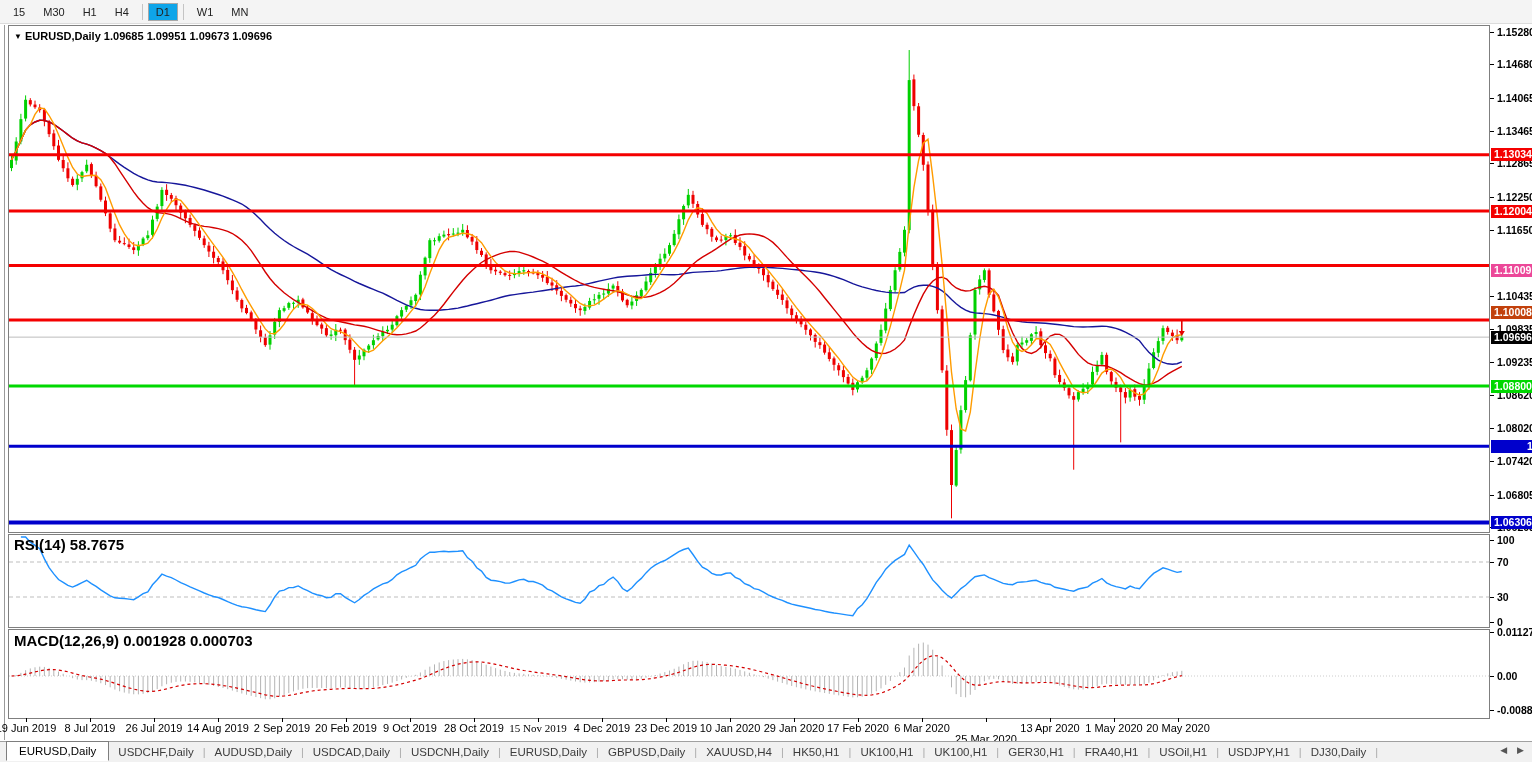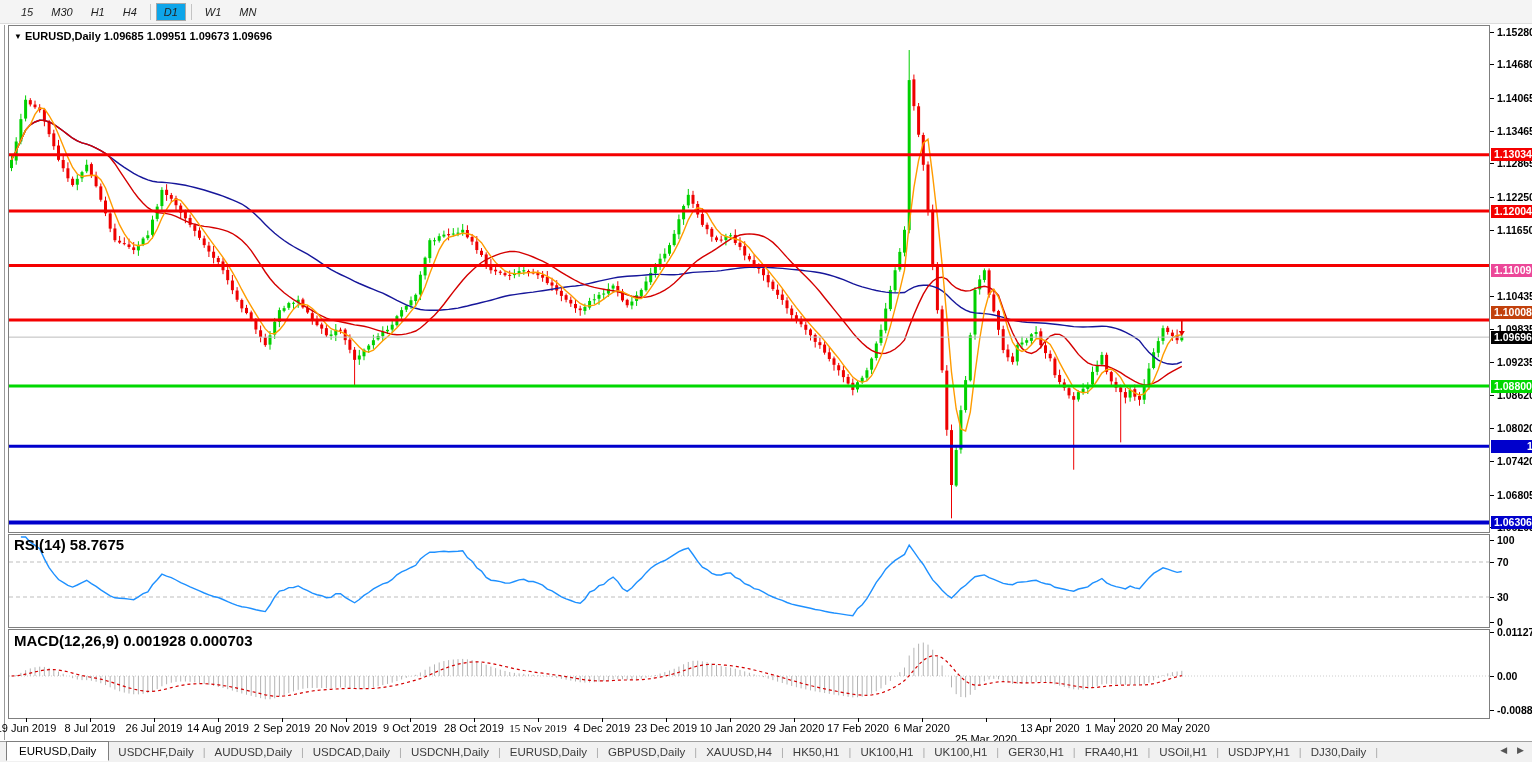--- a/index.html
+++ b/index.html
@@ -1,18 +1,18 @@
 <!DOCTYPE html>
 <html><head>
 <meta charset="utf-8">
 <style>
   html,body{margin:0;padding:0;width:1532px;height:762px;background:#fff;overflow:hidden;
     font-family:"Liberation Sans","DejaVu Sans",sans-serif;}
   #toolbar{position:absolute;left:0;top:0;width:1532px;height:24px;background:#f4f4f4;
-    border-bottom:1px solid #dcdcdc;display:flex;align-items:center;padding-left:12px;box-sizing:border-box;font-style:italic;}
+    border-bottom:1px solid #dcdcdc;display:flex;align-items:center;padding-left:4px;box-sizing:border-box;}
   .tf-btn{font-size:11px;color:#222;padding:2px 7px;margin:0 1px;border:1px solid transparent;cursor:default;}
   .tf-btn.selected{background:#0ea5e9;border:1px solid #a8a8a8;}
   .tb-sep{display:inline-block;width:1px;height:16px;background:#c4c4c4;margin:0 4px;}
   #chartsvg{position:absolute;left:0;top:0;}
   .ovl{position:absolute;white-space:nowrap;}
   .chart-title{left:14px;top:30px;font-size:11px;font-weight:bold;color:#000;}
   .tri{font-size:8px;position:relative;top:-1px;}
   .ind-title{font-size:15px;font-weight:bold;color:#000;}
   .ax-lbl{position:absolute;left:1497px;font-size:10.5px;font-weight:bold;color:#000;line-height:13px;}
   .ax-box{position:absolute;left:1491px;width:41px;height:13px;line-height:13px;font-size:10.5px;
@@ -903,21 +903,21 @@
     <div class="ax-lbl" style="top: 625.779px;">0.011277</div>
     <div class="ax-lbl" style="top: 669.5px;">0.00</div>
     <div class="ax-lbl" style="top: 703.792px;">-0.008845</div>
   </div>
 <div id="date-layer">
     <div class="date-lbl" style="left: 26px;">19 Jun 2019</div>
     <div class="date-lbl" style="left: 90px;">8 Jul 2019</div>
     <div class="date-lbl" style="left: 154px;">26 Jul 2019</div>
     <div class="date-lbl" style="left: 218px;">14 Aug 2019</div>
     <div class="date-lbl" style="left: 282px;">2 Sep 2019</div>
-    <div class="date-lbl" style="left: 346px;">20 Nov 2019</div>
+    <div class="date-lbl" style="left: 346px;">20 Feb 2019</div>
     <div class="date-lbl" style="left: 410px;">9 Oct 2019</div>
     <div class="date-lbl" style="left: 474px;">28 Oct 2019</div>
     <div class="date-lbl" style="left: 538px; font-family: Liberation Serif, serif;">15 Nov 2019</div>
     <div class="date-lbl" style="left: 602px;">4 Dec 2019</div>
     <div class="date-lbl" style="left: 666px;">23 Dec 2019</div>
     <div class="date-lbl" style="left: 730px;">10 Jan 2020</div>
     <div class="date-lbl" style="left: 794px;">29 Jan 2020</div>
     <div class="date-lbl" style="left: 858px;">17 Feb 2020</div>
     <div class="date-lbl" style="left: 922px;">6 Mar 2020</div>
     <div class="date-lbl" style="left: 986px; margin-top: 11px;">25 Mar 2020</div>

